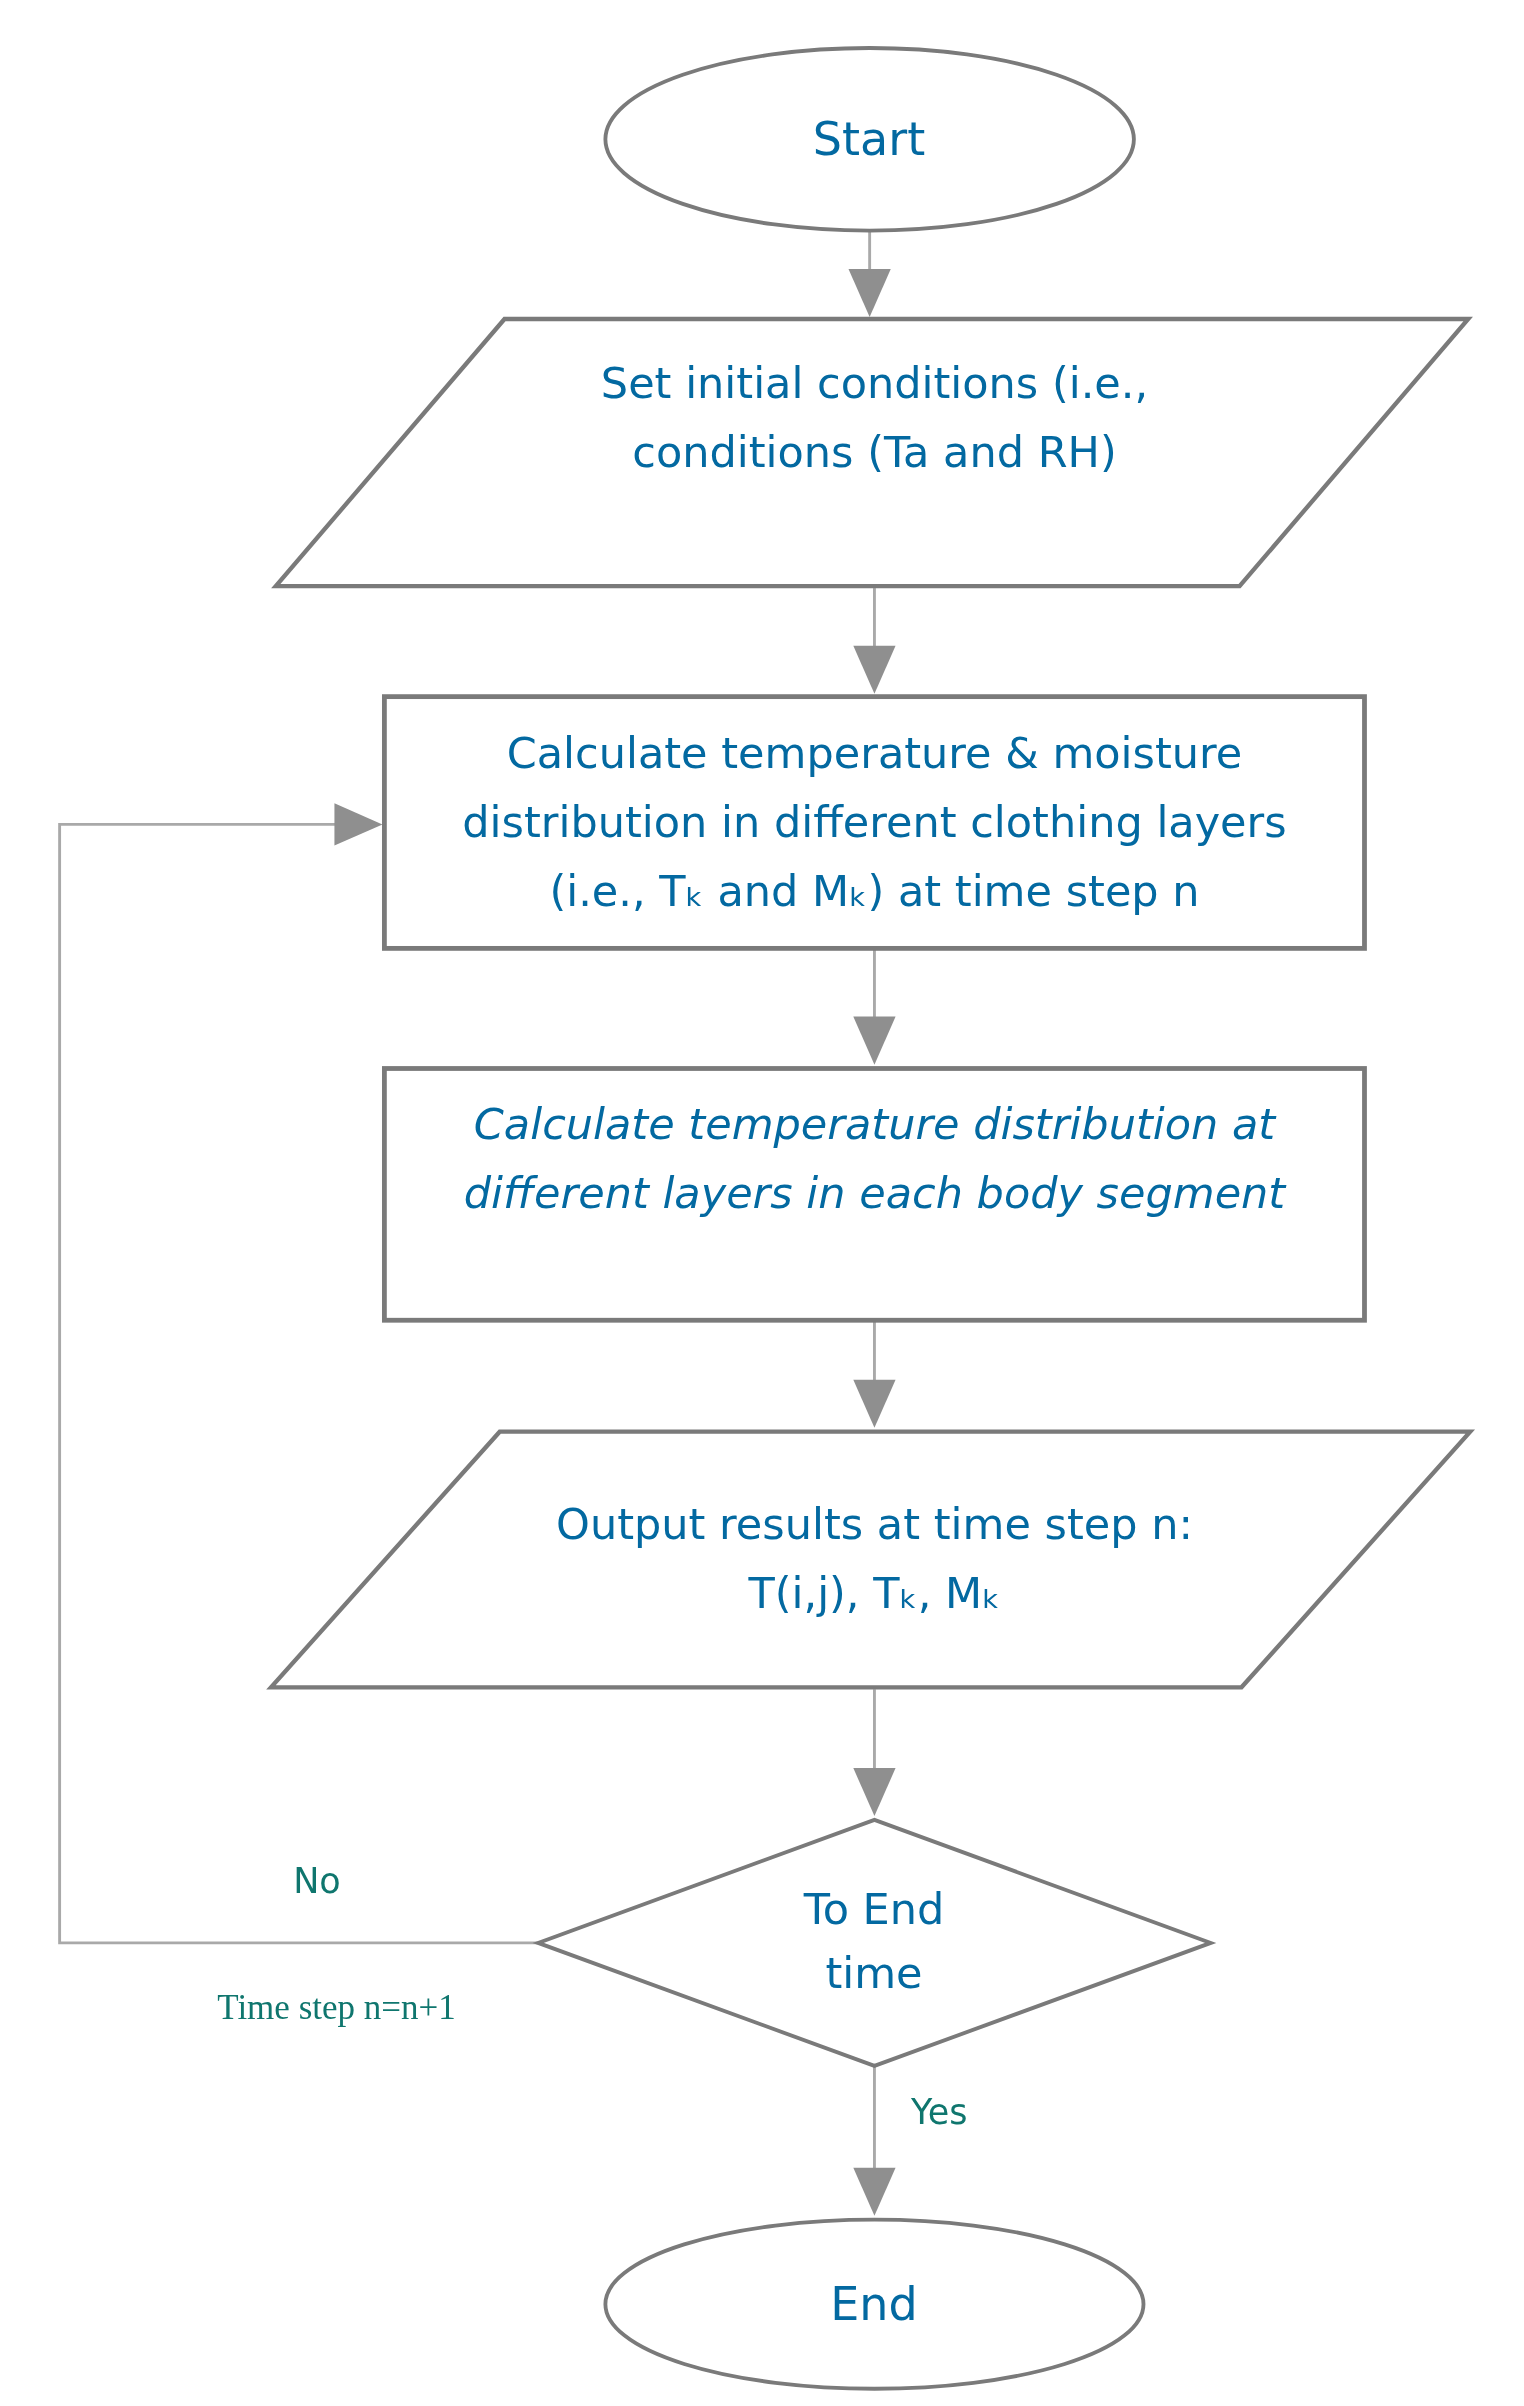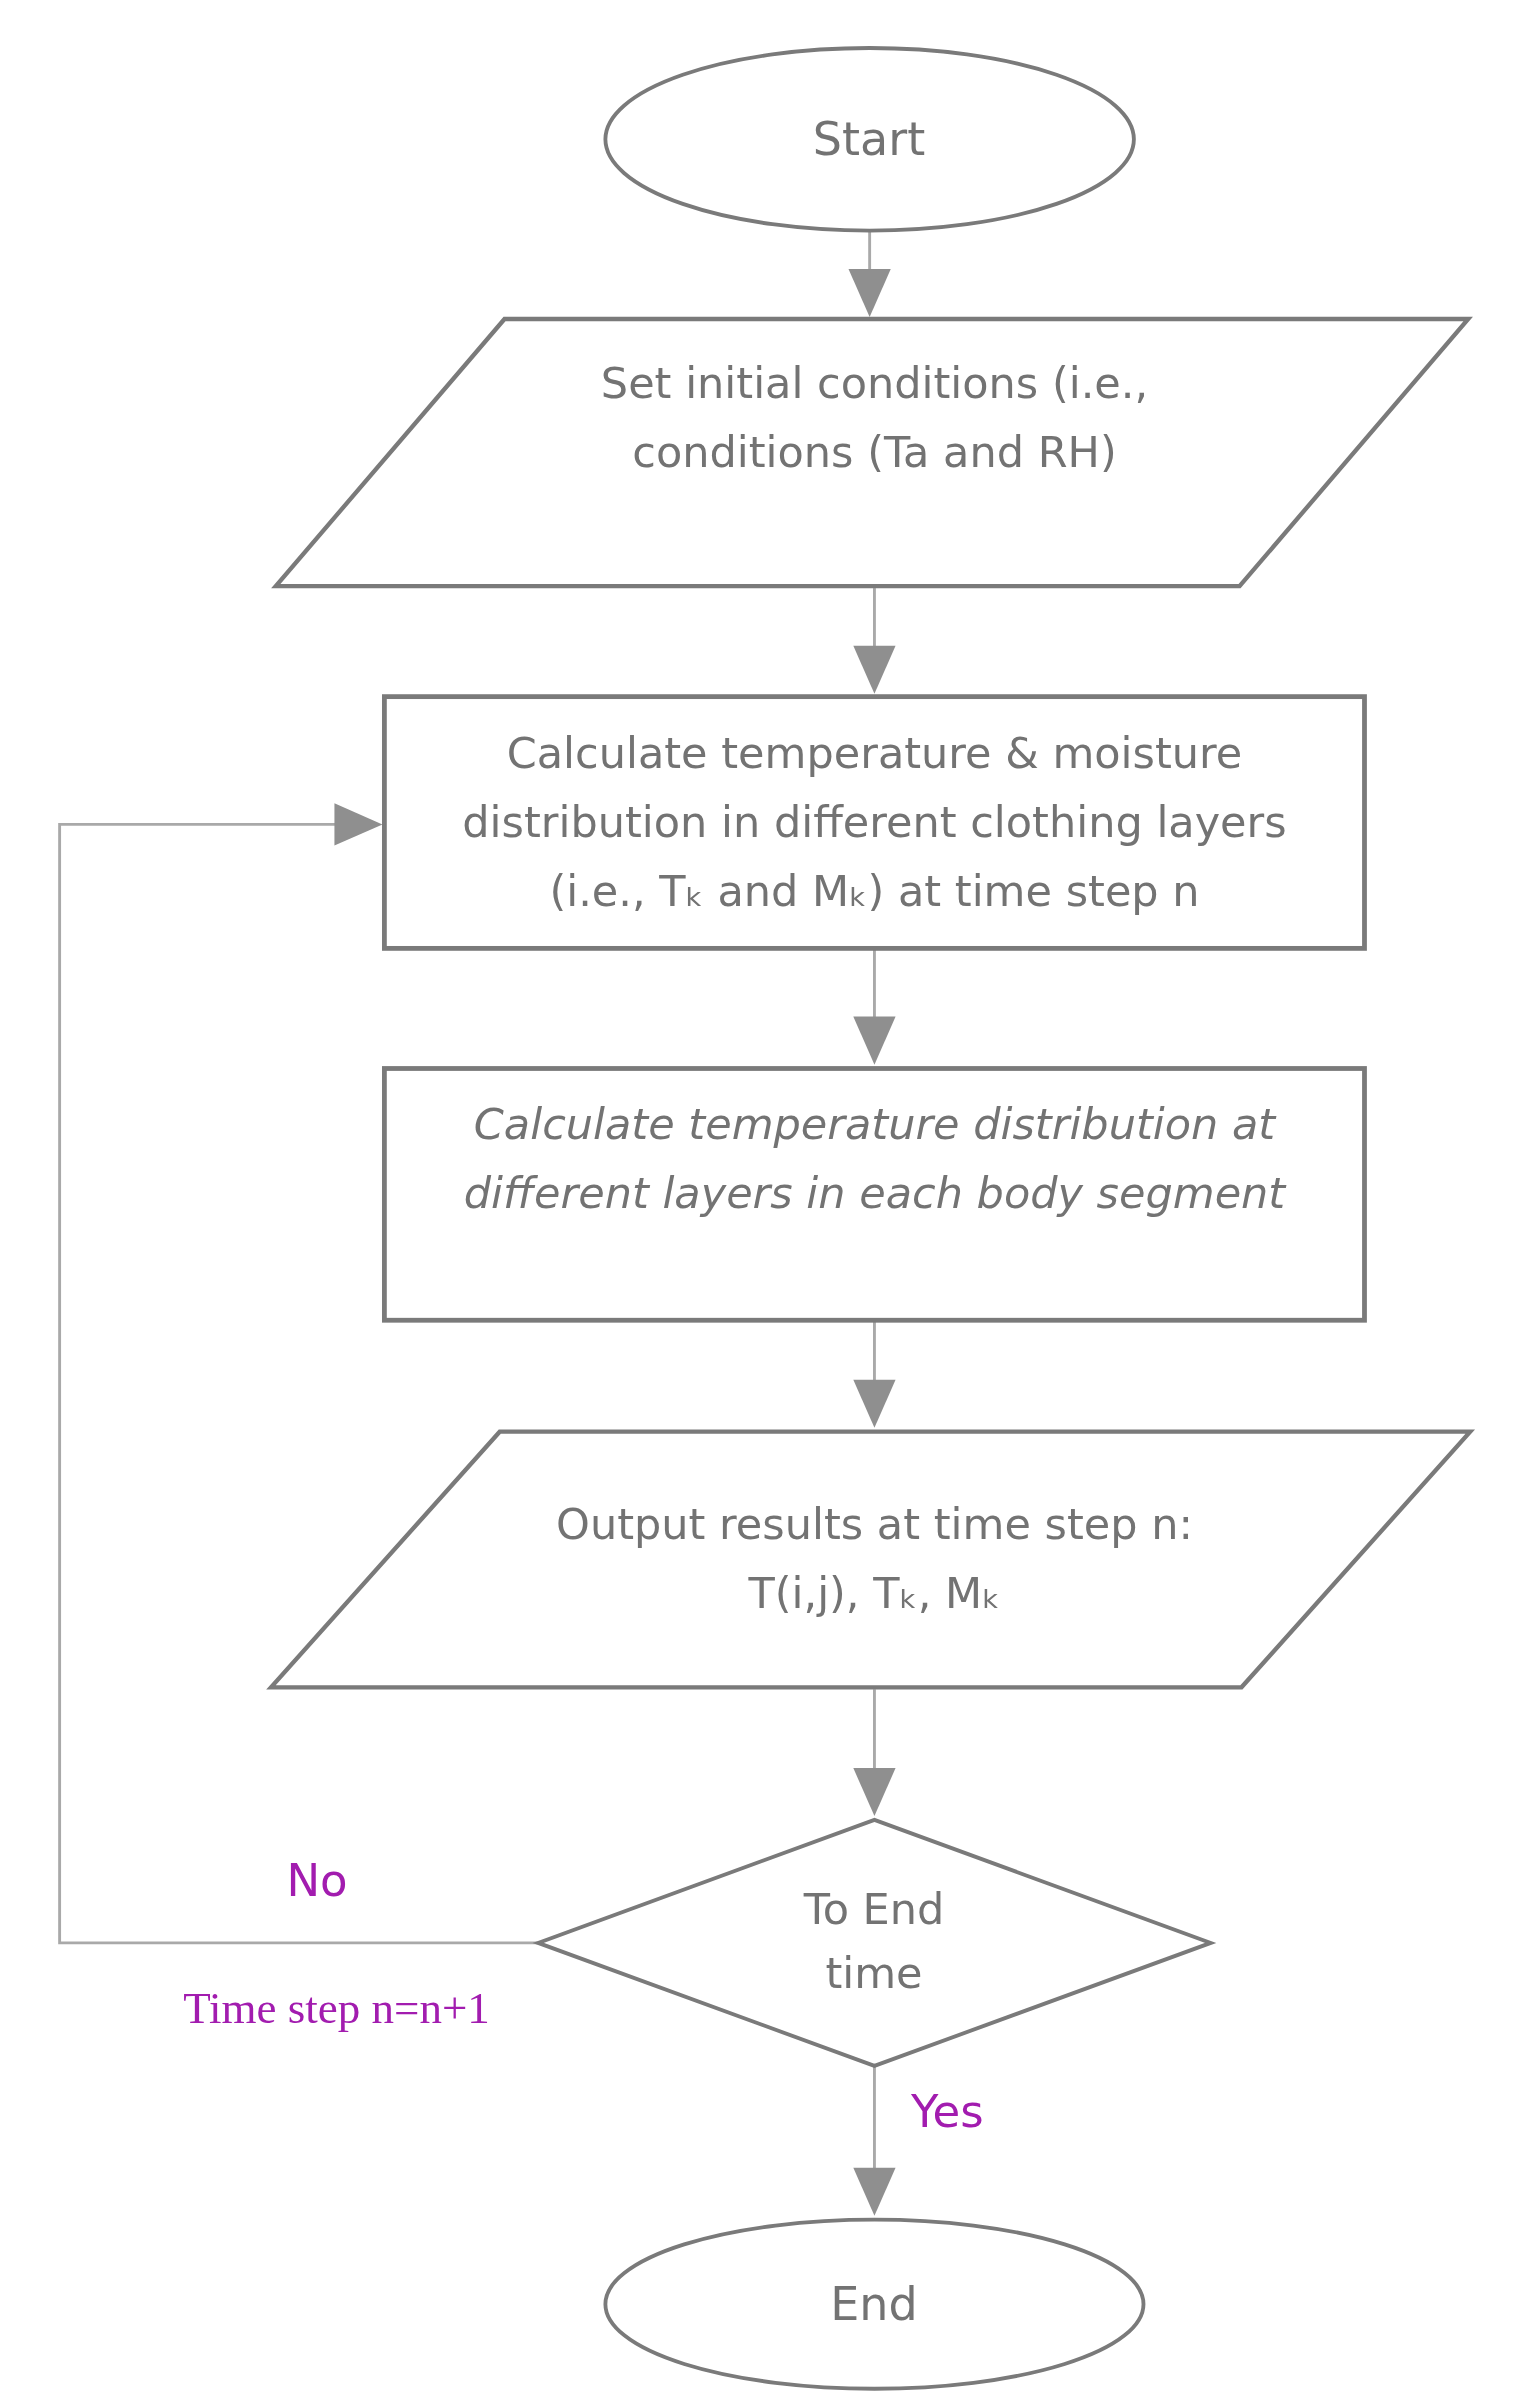--- a/index.html
+++ b/index.html
@@ -16,37 +16,37 @@
     overflow: hidden;
   }
   #shapes {
     position: absolute;
     left: 0;
     top: 0;
   }
   .node-text {
     position: absolute;
     text-align: center;
-    color: #737373;
+    color: #0369a1;
     font-size: 43px;
     line-height: 69px;
     white-space: nowrap;
   }
   .terminator-text {
     font-size: 46px;
     line-height: 58px;
   }
   .diamond-text {
     font-size: 43px;
     line-height: 64px;
   }
   .edge-label {
     position: absolute;
-    color: #a21caf;
-    font-size: 45px;
+    color: #0f766e;
+    font-size: 35px;
     line-height: 54px;
     white-space: nowrap;
   }
 </style>
 </head>
 <body>
 
 <div id="canvas">
 
   <svg id="shapes" width="1525" height="2407" viewBox="0 0 1587 2505">

